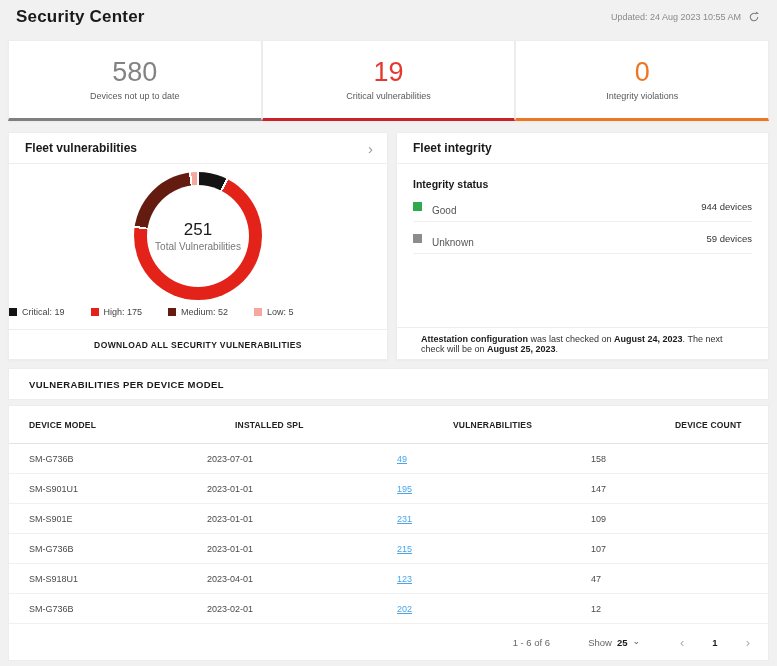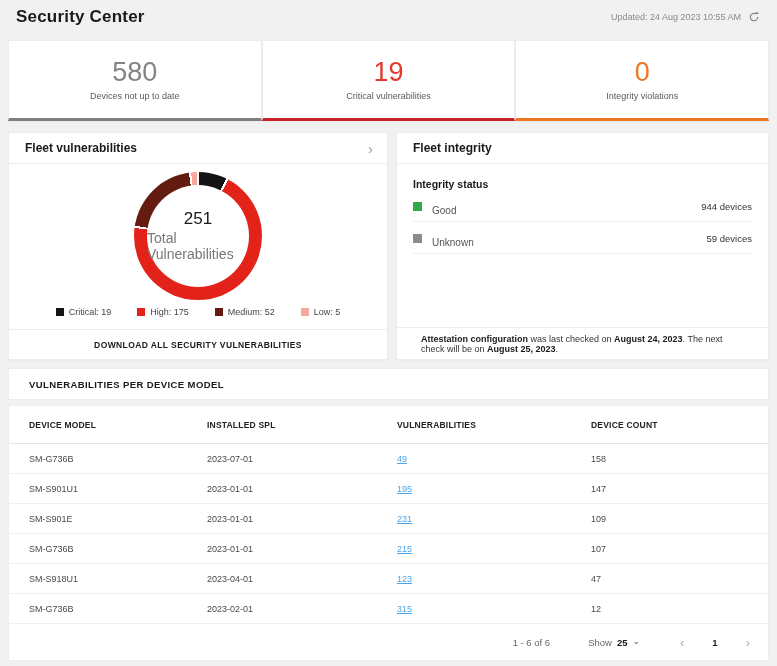--- a/index.html
+++ b/index.html
@@ -46,23 +46,23 @@
   .chev-right { font-size:15px; color:#9a9a9a; cursor:pointer; line-height:1; }
 
   
   .chart-wrap { flex:1; display:flex; align-items:center; justify-content:center; }
   .donut { width:128px; height:128px; border-radius:50%; position:relative; }
   .donut-hole {
     position:absolute; inset:13px; border-radius:50%; background:#fff;
     display:flex; flex-direction:column; align-items:center; justify-content:center;
   }
   .donut-total { font-size:17px; color:#1a1a1a; }
-  .donut-total-label { font-size:14px; color:#777; margin-top:1px; }
-
-  .legend { display:flex; justify-content:center; gap:26px; padding-bottom:12px; }
+  .donut-total-label { font-size:10px; color:#777; margin-top:1px; }
+
+  .legend { display:flex; gap:26px; padding-bottom:12px; }
   .legend-item { display:flex; align-items:center; gap:5px; }
   .sq { width:8px; height:8px; flex:0 0 8px; }
   .legend-label { font-size:9px; color:#444; }
 
   .panel-foot {
     flex:0 0 30px; border-top:1px solid #ededed; display:flex; align-items:center; justify-content:center;
   }
   .download-btn {
     font-size:8.5px; font-weight:bold; letter-spacing:.4px; color:#1a1a1a;
     background:none; border:none; cursor:pointer; font-family:inherit; text-transform:uppercase;
@@ -85,21 +85,21 @@
   .attest-foot b { color:#1a1a1a; }
 
   
   .table-title-band {
     margin-top:8px; background:#fff; border:1px solid #ededed; height:32px;
     display:flex; align-items:center; padding:0 20px;
   }
   .table-title { font-size:9.5px; font-weight:bold; letter-spacing:.4px; }
   .table-card { margin-top:5px; background:#fff; border:1px solid #ededed; }
   .tgrid { display:grid; grid-template-columns:178px 190px 194px 1fr; padding:0 16px 0 20px; align-items:center; }
-  .thead { height:38px; border-bottom:1px solid #e3e3e3; }
+  .thead { height:38px; border-bottom:1px solid #e3e3e3;gap:28px; }
   .th { font-size:8.5px; font-weight:bold; color:#222; letter-spacing:.2px; text-transform:uppercase; }
   .trow { height:30px; border-bottom:1px solid #f0f0f0; }
   .td { font-size:9px; color:#4a4a4a; }
   .vlink { font-size:9px; color:#4ba5e9; text-decoration:underline; cursor:pointer; }
 
   .pager {
     height:36px; display:flex; align-items:center; justify-content:flex-end; gap:16px; padding-right:12px;
   }
   .pager-range { font-size:9.5px; color:#666; }
   .show-ctl { display:flex; align-items:center; gap:5px; margin-left:22px; cursor:pointer; }
@@ -249,21 +249,21 @@
   <div class="tgrid trow">
     <span class="td">SM-S918U1</span>
     <span class="td">2023-04-01</span>
     <span class="td"><a class="vlink">123</a></span>
     <span class="td">47</span>
   </div>
 
   <div class="tgrid trow">
     <span class="td">SM-G736B</span>
     <span class="td">2023-02-01</span>
-    <span class="td"><a class="vlink">315</a></span>
+    <span class="td"><a class="vlink">202</a></span>
     <span class="td">12</span>
   </div>
 </div>
     <div class="pager">
       <span class="pager-range">1 - 6 of 6</span>
       <span class="show-ctl">
         <span class="show-label">Show</span>
         <span class="show-value">25</span>
         <span class="show-chev">⌄</span>
       </span>

